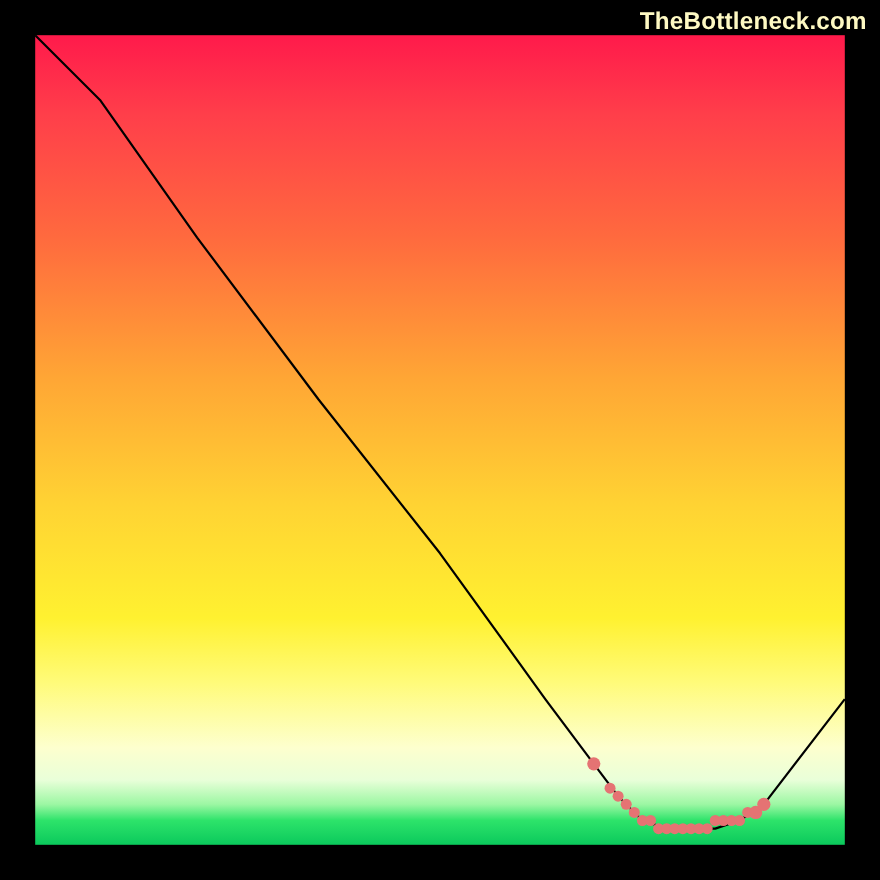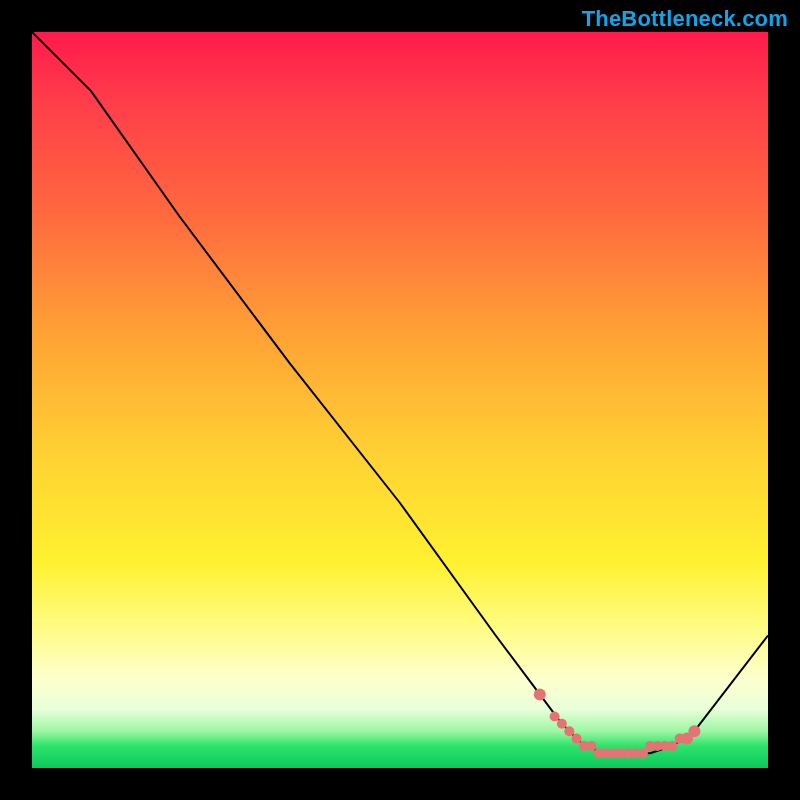--- a/index.html
+++ b/index.html
@@ -14,21 +14,21 @@
   .frame {
     position: relative;
     width: 800px;
     height: 800px;
     background: #000;
   }
   .watermark {
     position: absolute;
     top: 6px;
     right: 12px;
-    color: #0ea5e9;
+    color: #fef9c3;
     font-size: 22px;
     font-weight: 600;
     letter-spacing: 0.2px;
     z-index: 5;
   }
   
   .plot {
     position: absolute;
     left: 32px;
     top: 32px;

